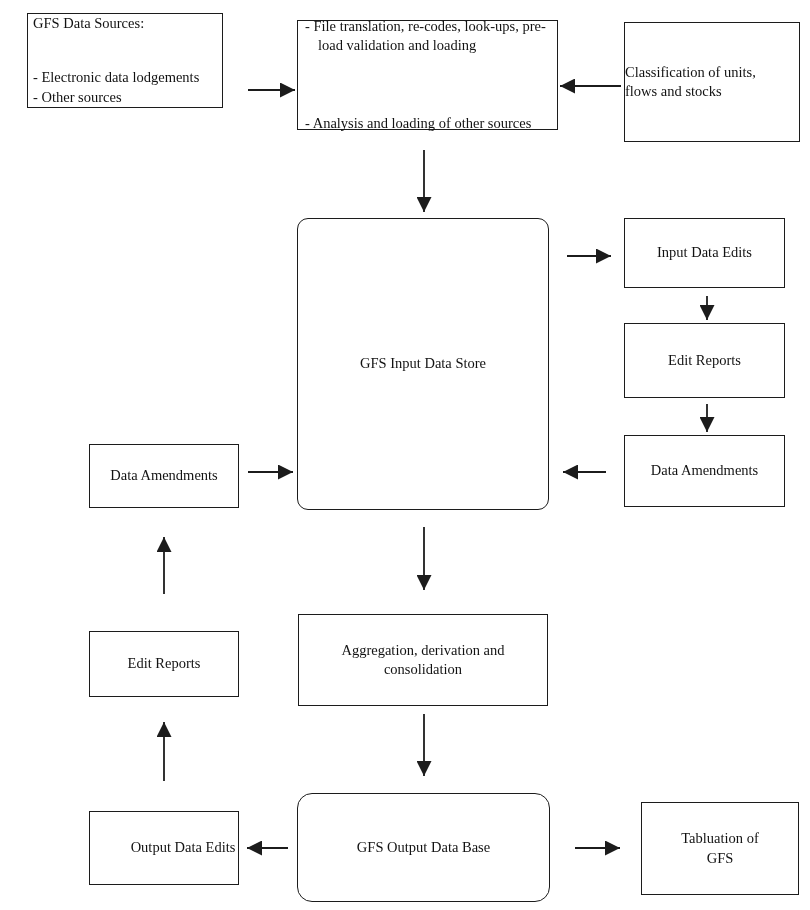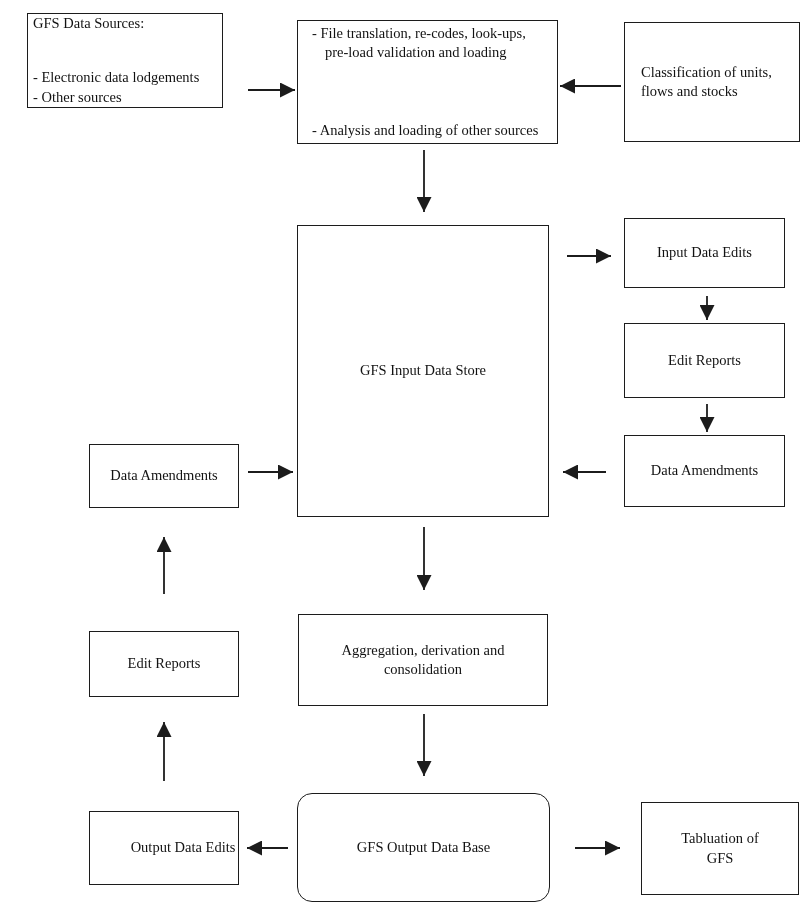--- a/index.html
+++ b/index.html
@@ -44,23 +44,23 @@
     text-align: left;
   }
   .gap-top { margin-top: 35px; }
   .bullet {
     padding-left: 13px;
     text-indent: -13px;
   }
 
   
   .b-sources    { left: 27px;  top: 13px;  width: 196px; height: 95px; padding: 0 8px 0 5px; }
-  .b-processing { left: 297px; top: 20px;  width: 261px; height: 124px; padding: 0 8px 0 14px; gap: 24px; }
-  .b-class      { left: 624px; top: 22px;  width: 176px; height: 120px; padding: 0 10px 0 16px; }
-  .b-store      { left: 297px; top: 225px; width: 252px; height: 292px; }
+  .b-processing { left: 297px; top: 20px;  width: 261px; height: 110px; padding: 0 8px 0 7px; gap: 24px; }
+  .b-class      { left: 624px; top: 22px;  width: 176px; height: 120px; padding: 0 10px 0 0; }
+  .b-store      { left: 297px; top: 218px; width: 252px; height: 292px; border-radius: 11px; }
   .b-inedits    { left: 624px; top: 218px; width: 161px; height: 70px; }
   .b-editrep-r  { left: 624px; top: 323px; width: 161px; height: 75px; }
   .b-amend-r    { left: 624px; top: 435px; width: 161px; height: 72px; }
   .b-amend-l    { left: 89px;  top: 444px; width: 150px; height: 64px; }
   .b-editrep-l  { left: 89px;  top: 631px; width: 150px; height: 66px; }
   .b-agg        { left: 298px; top: 614px; width: 250px; height: 92px; padding: 0 30px; }
   .b-outedits   { left: 89px;  top: 811px; width: 150px; height: 74px; padding-left: 38px; }
   .b-outbase    { left: 297px; top: 793px; width: 253px; height: 109px; border-radius: 15px; }
   .b-tab        { left: 641px; top: 802px; width: 158px; height: 93px; }
 

